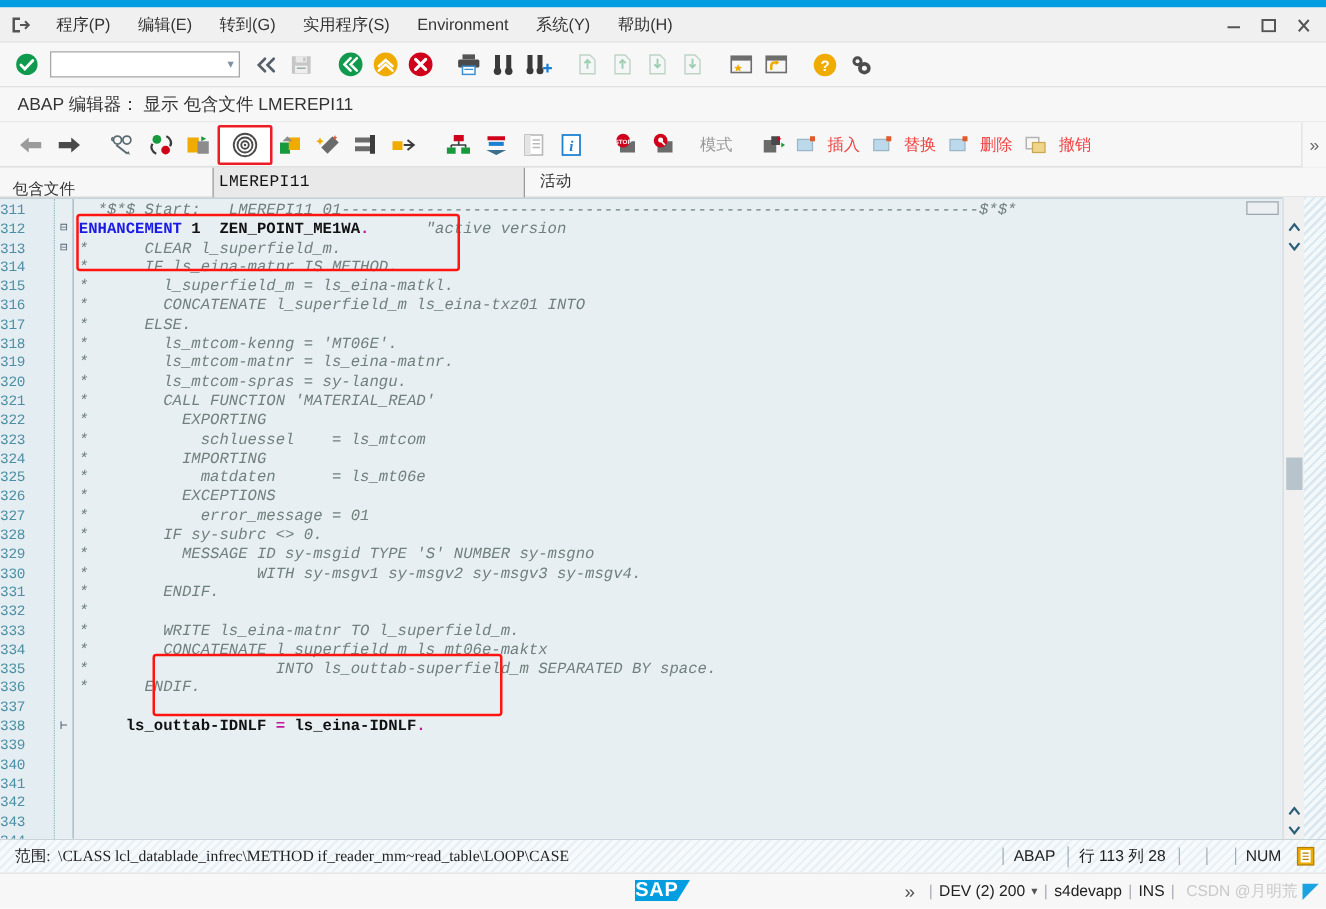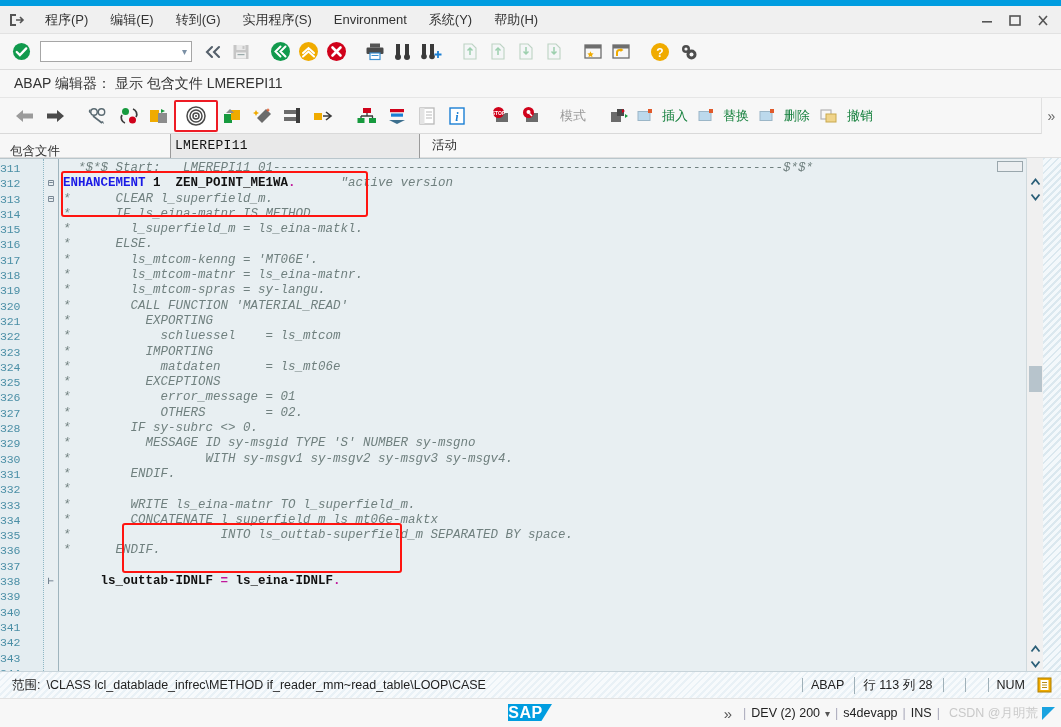--- a/index.html
+++ b/index.html
@@ -59,21 +59,21 @@
   }
 
   
   .toolbar2 {
     height: 36px; flex: 0 0 36px; background: #f7f7f7;
     display: flex; align-items: center; padding-left: 10px;
     border-bottom: 1px solid #d9d9d9; position: relative;
   }
   .tb2btn { height: 30px; min-width: 30px; display: flex; align-items: center; justify-content: center; gap: 3px; padding: 0 3px; }
   .tb2label { font-size: 13px; color: #999; white-space: nowrap; padding-right: 4px; }
-  .tb2text { font-size: 13px; color: #15803d; white-space: nowrap; padding: 0 4px; }
+  .tb2text { font-size: 13px; color: #ef4444; white-space: nowrap; padding: 0 4px; }
   .tb2sep { width: 14px; }
   .hilite-box {
     border: 2px solid #ee1c25; border-radius: 2px;
     width: 44px; height: 32px; display: flex; align-items: center; justify-content: center;
     background: #fff;
   }
   .chev-more {
     position: absolute; right: 0; top: 0; width: 20px; height: 36px;
     display: flex; align-items: center; justify-content: center;
     color: #666; font-size: 14px; background: #f7f7f7; border-left: 1px solid #e0e0e0;
@@ -143,21 +143,21 @@
   .topbtn { position: absolute; right: 20px; top: 3px; width: 26px; height: 11px;
             border: 1px solid #9aa7ad; background: #eceff1; }
 
   
   .statusbar {
     height: 27px; flex: 0 0 27px; background: #f3f3f3;
     display: flex; align-items: center; font-size: 12.5px; color: #222;
     border-top: 1px solid #c8d4da;
     background-image: repeating-linear-gradient(135deg,#e9f1f6 0 2px,#f7fafc 2px 5px);
   }
-  .sb-left { padding-left: 12px; white-space: nowrap; }
+  .sb-left { padding-left: 12px; white-space: nowrap; font-family: Liberation Serif, serif; }
   .sb-spacer { flex: 1 1 auto; }
   .sb-cell { padding: 0 8px; white-space: nowrap; border-left: 1px solid #9fb0b8; margin-left: 2px; }
   .sb-icon { width: 22px; display: flex; align-items: center; justify-content: center; }
 
   .sysbar {
     height: 29px; flex: 0 0 29px; background: #f7f7f7;
     display: flex; align-items: center; position: relative;
     border-top: 1px solid #e2e2e2;
   }
   .saplogo {
@@ -591,32 +591,32 @@
           <div></div>
         </div>
       <div class="codelines" id="codelines">
         <div class="annot" style="left:2px; top:12px; width:307px; height:46px;"></div>
         <div class="annot" style="left:63px; top:364px; width:280px; height:50px;"></div>
       <div class="cl"><span class="cmt">  *$*$ Start:   LMEREPI11_01--------------------------------------------------------------------$*$*</span></div>
           <div class="cl"><span class="kw">ENHANCEMENT</span><span class="plain"> 1  ZEN_POINT_ME1WA</span><span class="op">.</span><span class="cmt">      "active version</span></div>
           <div class="cl"><span class="cmt">*      CLEAR l_superfield_m.</span></div>
           <div class="cl"><span class="cmt">*      IF ls_eina-matnr IS METHOD.</span></div>
           <div class="cl"><span class="cmt">*        l_superfield_m = ls_eina-matkl.</span></div>
+          <div class="cl"><span class="cmt">*        CONCATENATE l_superfield_m ls_eina-txz01 INTO</span></div>
           <div class="cl"><span class="cmt">*      ELSE.</span></div>
           <div class="cl"><span class="cmt">*        ls_mtcom-kenng = 'MT06E'.</span></div>
           <div class="cl"><span class="cmt">*        ls_mtcom-matnr = ls_eina-matnr.</span></div>
           <div class="cl"><span class="cmt">*        ls_mtcom-spras = sy-langu.</span></div>
           <div class="cl"><span class="cmt">*        CALL FUNCTION 'MATERIAL_READ'</span></div>
           <div class="cl"><span class="cmt">*          EXPORTING</span></div>
           <div class="cl"><span class="cmt">*            schluessel    = ls_mtcom</span></div>
           <div class="cl"><span class="cmt">*          IMPORTING</span></div>
           <div class="cl"><span class="cmt">*            matdaten      = ls_mt06e</span></div>
           <div class="cl"><span class="cmt">*          EXCEPTIONS</span></div>
           <div class="cl"><span class="cmt">*            error_message = 01</span></div>
-          <div class="cl"><span class="cmt">*            OTHERS        = 02.</span></div>
           <div class="cl"><span class="cmt">*        IF sy-subrc &lt;&gt; 0.</span></div>
           <div class="cl"><span class="cmt">*          MESSAGE ID sy-msgid TYPE 'S' NUMBER sy-msgno</span></div>
           <div class="cl"><span class="cmt">*                  WITH sy-msgv1 sy-msgv2 sy-msgv3 sy-msgv4.</span></div>
           <div class="cl"><span class="cmt">*        ENDIF.</span></div>
           <div class="cl"><span class="cmt">*</span></div>
           <div class="cl"><span class="cmt">*        WRITE ls_eina-matnr TO l_superfield_m.</span></div>
           <div class="cl"><span class="cmt">*        CONCATENATE l_superfield_m ls_mt06e-maktx</span></div>
           <div class="cl"><span class="cmt">*                    INTO ls_outtab-superfield_m SEPARATED BY space.</span></div>
           <div class="cl"><span class="cmt">*      ENDIF.</span></div>
           <div class="cl">&nbsp;</div>

